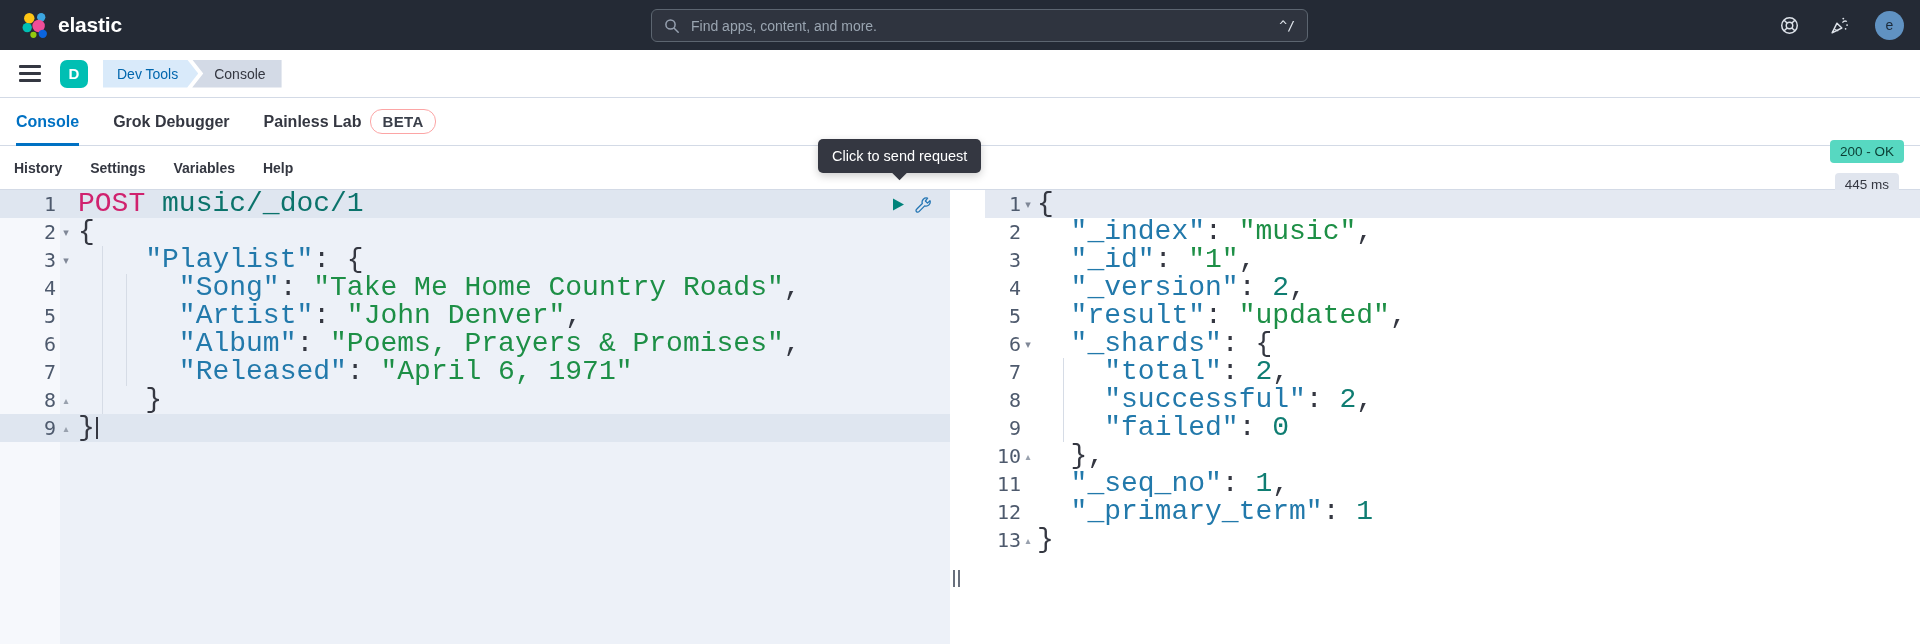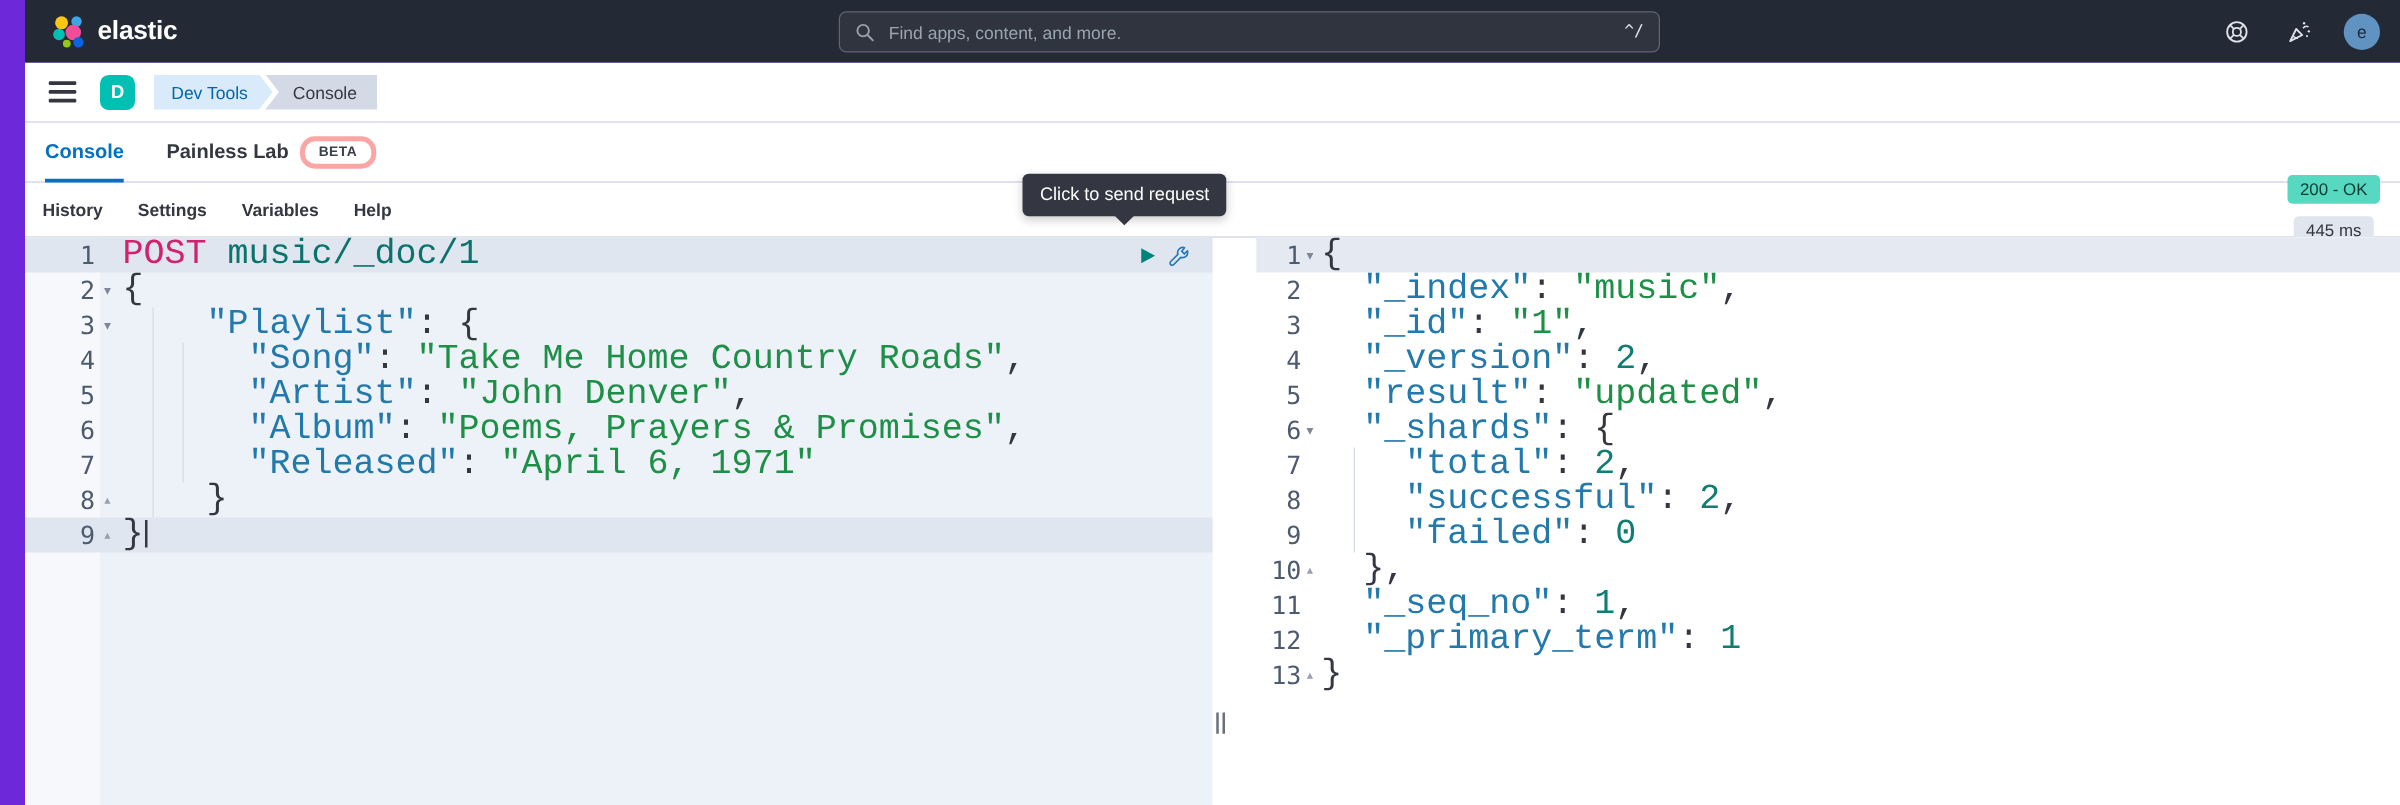--- a/index.html
+++ b/index.html
@@ -1,17 +1,17 @@
 <!DOCTYPE html>
 <html style="--topbar-bg: #242a35; --accent: #0071c3; --app-badge: #00bfb3; --avatar-bg: #6092c2; --crumb-devtools-bg: #d9eafa; --crumb-devtools-text: #0066ad; --crumb-console-bg: #d3dae6; --badge-ok-bg: #57d8c1; --badge-ok-text: #0a3d33; --badge-time-bg: #e0e5ee; --tooltip-bg: #343741; --editor-left-bg: #edf1f8; --active-line: #dfe6f0; --response-active-line: #e4e9f2; --tk-method: #d0226e; --tk-url: #0b736b; --tk-key: #2279ab; --tk-str: #1d8f46; --tk-num: #0f7d72; --tk-punct: #343741; --send-icon: #00837b; --wrench-icon: #2476b4;"><head>
 <meta charset="utf-8">
 <style>
   html,body{margin:0;padding:0;background:#fff;}
   *{box-sizing:border-box;}
-  #app{position:relative;width:1920px;height:644px;overflow:hidden;font-family:"Liberation Sans",sans-serif;background:#6d28d9;padding-left:20px;}
+  #app{position:relative;width:1920px;height:644px;overflow:hidden;font-family:"Liberation Sans",sans-serif;background:#737373;}
 
   
   .topbar{position:relative;height:50px;background:var(--topbar-bg,#242a35);display:flex;align-items:center;}
   .logo{display:flex;align-items:center;gap:9px;margin-left:22px;}
   .logo-text{color:#fff;font-size:21px;font-weight:600;letter-spacing:-0.2px;}
   .searchbox{position:absolute;left:651px;top:9px;width:657px;height:33px;border:1px solid #5c6570;border-radius:6px;
     background:rgba(255,255,255,0.05);display:flex;align-items:center;padding:0 12px;}
   .searchbox input{flex:1;background:transparent;border:none;outline:none;color:#d7dde6;font-size:14px;font-family:"Liberation Sans",sans-serif;}
   .searchbox input::placeholder{color:#9aa5b1;}
   .search-shortcut{color:#e3e8ef;font-size:13px;font-family:"DejaVu Sans Mono",monospace;margin-left:10px;}
@@ -31,21 +31,21 @@
   .crumb-0{background:var(--crumb-devtools-bg,#d9eafa);color:var(--crumb-devtools-text,#0066ad);font-weight:500;
     clip-path:polygon(0 0,calc(100% - 11px) 0,100% 50%,calc(100% - 11px) 100%,0 100%);cursor:pointer;}
   .crumb-last{background:var(--crumb-console-bg,#d3dae6);color:#343741;margin-left:-6px;padding:0 16px 0 22px;
     clip-path:polygon(0 0,100% 0,100% 100%,0 100%,11px 50%);}
 
   
   .tabsbar{height:48px;background:#fff;border-bottom:1px solid #d3dae6;display:flex;align-items:stretch;padding-left:16px;gap:34px;}
   .tab{display:flex;align-items:center;gap:9px;font-size:16px;font-weight:700;color:#343741;position:relative;cursor:pointer;}
   .tab.active{color:var(--accent,#0071c3);}
   .tab.active::after{content:'';position:absolute;left:0;right:0;bottom:-1px;height:3px;background:var(--accent,#0071c3);}
-  .beta-badge{border:4px solid #fca5a5;border-radius:12px;background:#fff;color:#3a3f4a;font-size:11px;font-weight:700;
+  .beta-badge{border:1px solid #fca5a5;border-radius:12px;background:#fff;color:#3a3f4a;font-size:15px;font-weight:700;
     letter-spacing:.4px;padding:3px 11px;}
 
   
   .subnav{height:44px;background:#fff;border-bottom:1px solid #d3dae6;display:flex;align-items:center;padding:0 16px 0 14px;}
   .subnav-items{display:flex;align-items:center;gap:28px;}
   .subnav-item{font-size:14px;font-weight:700;color:#343741;cursor:pointer;}
   .subnav-right{margin-left:auto;display:flex;align-items:center;gap:10px;flex-direction:column;}
   .badge{height:23px;display:flex;align-items:center;border-radius:4px;padding:0 10px;font-size:13.5px;font-weight:500;}
   .badge-ok{background:var(--badge-ok-bg,#57d8c1);color:var(--badge-ok-text,#0a3d33);}
   .badge-time{background:var(--badge-time-bg,#e0e5ee);color:#343741;}
@@ -146,20 +146,23 @@
         <div class="crumb crumb-0">Dev Tools</div>
         <div class="crumb crumb-1 crumb-last">Console</div>
       </div>
   </div>
 
   <div class="tabsbar">
       <div class="tab active">
         <span>Console</span>
       </div>
       <div class="tab">
+        <span>Grok Debugger</span>
+      </div>
+      <div class="tab">
         <span>Painless Lab</span>
         <span class="beta-badge">BETA</span>
       </div>
     </div>
 
   <div class="subnav">
     <div class="subnav-items">
         <span class="subnav-item">History</span>
         <span class="subnav-item">Settings</span>
         <span class="subnav-item">Variables</span>

